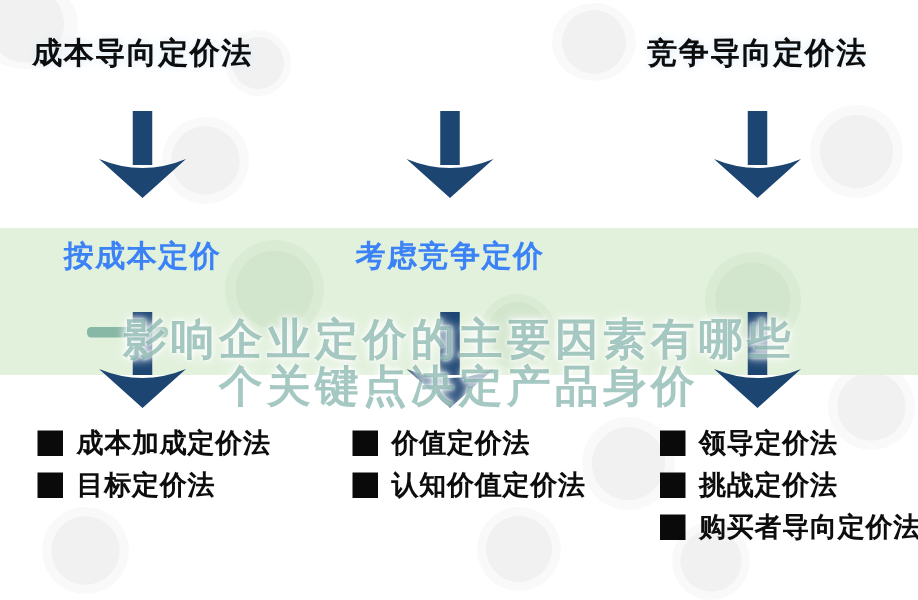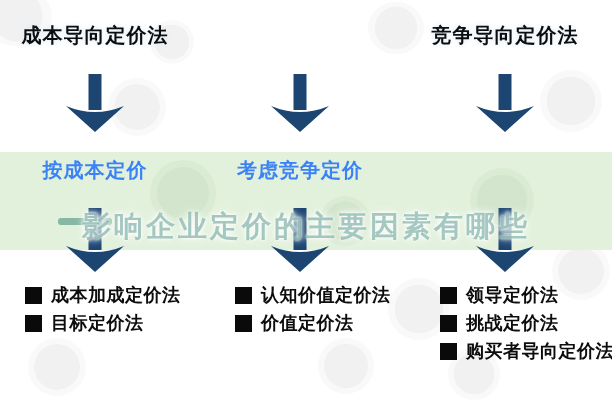--- a/index.html
+++ b/index.html
@@ -106,25 +106,25 @@
       <path d="M1,32 Q30,44 59,32 L30,58 Z" fill="#1c4572"></path>
     </svg>
     <div class="mid">考虑竞争定价</div>
     <svg class="arrow arrow2" width="60" height="64" viewBox="0 0 60 64">
       <rect x="23.5" y="0" width="13" height="42" fill="#1c4572"></rect>
       <path d="M1,38 Q30,50 59,38 L30,64 Z" fill="#1c4572"></path>
     </svg>
     <ul class="list">
       <li>
         <span class="sq"></span>
-        <span class="item-label">认知价值定价法</span>
+        <span class="item-label">价值定价法</span>
       </li>
       <li>
         <span class="sq"></span>
-        <span class="item-label">价值定价法</span>
+        <span class="item-label">认知价值定价法</span>
       </li>
     </ul>
   </div>
 
   <div class="col col3">
     <div class="hdr">竞争导向定价法</div>
     <svg class="arrow arrow1" width="60" height="58" viewBox="0 0 60 58">
       <rect x="23.5" y="0" width="13" height="36" fill="#1c4572"></rect>
       <path d="M1,32 Q30,44 59,32 L30,58 Z" fill="#1c4572"></path>
     </svg>
@@ -144,16 +144,17 @@
       <li>
         <span class="sq"></span>
         <span class="item-label">购买者导向定价法</span>
       </li>
     </ul>
   </div>
 
   <div class="overlay">
     <div class="ov-dash"></div>
     <div class="ov-line ov-line1">影响企业定价的主要因素有哪些</div>
+    <div class="ov-line ov-line2">个关键点决定产品身价</div>
   </div>
 
 
 </div>
 
 </body></html>

